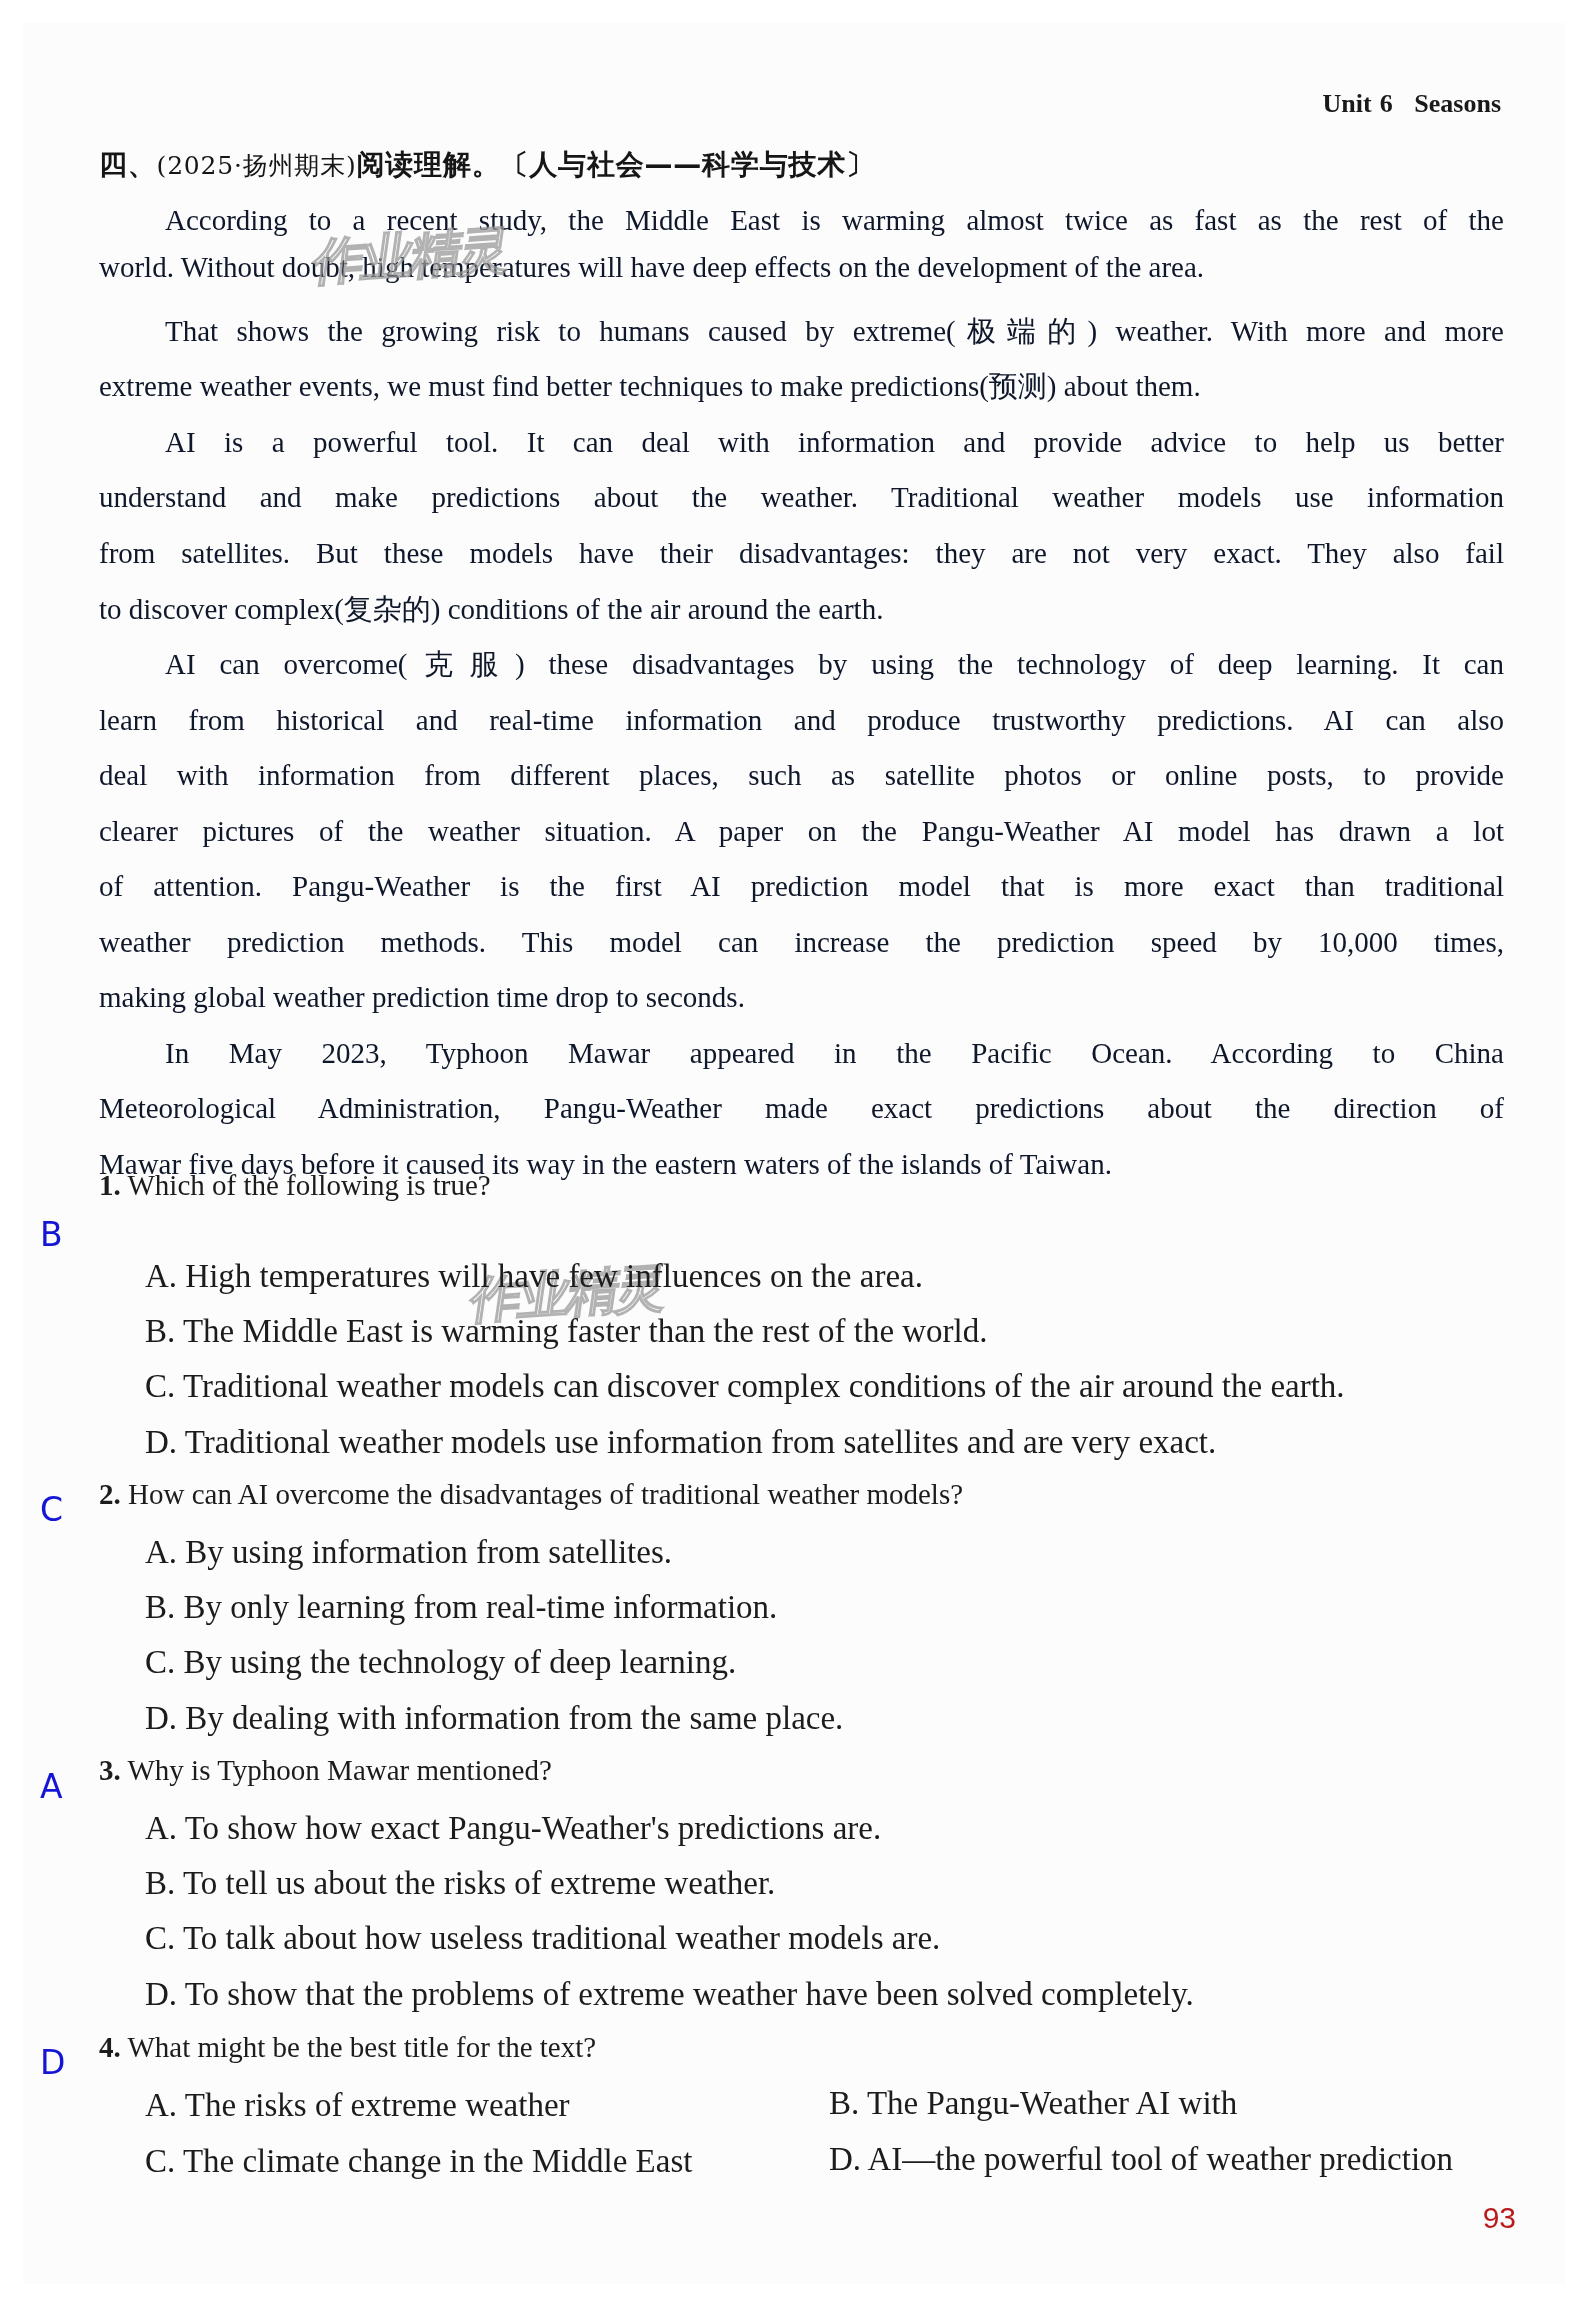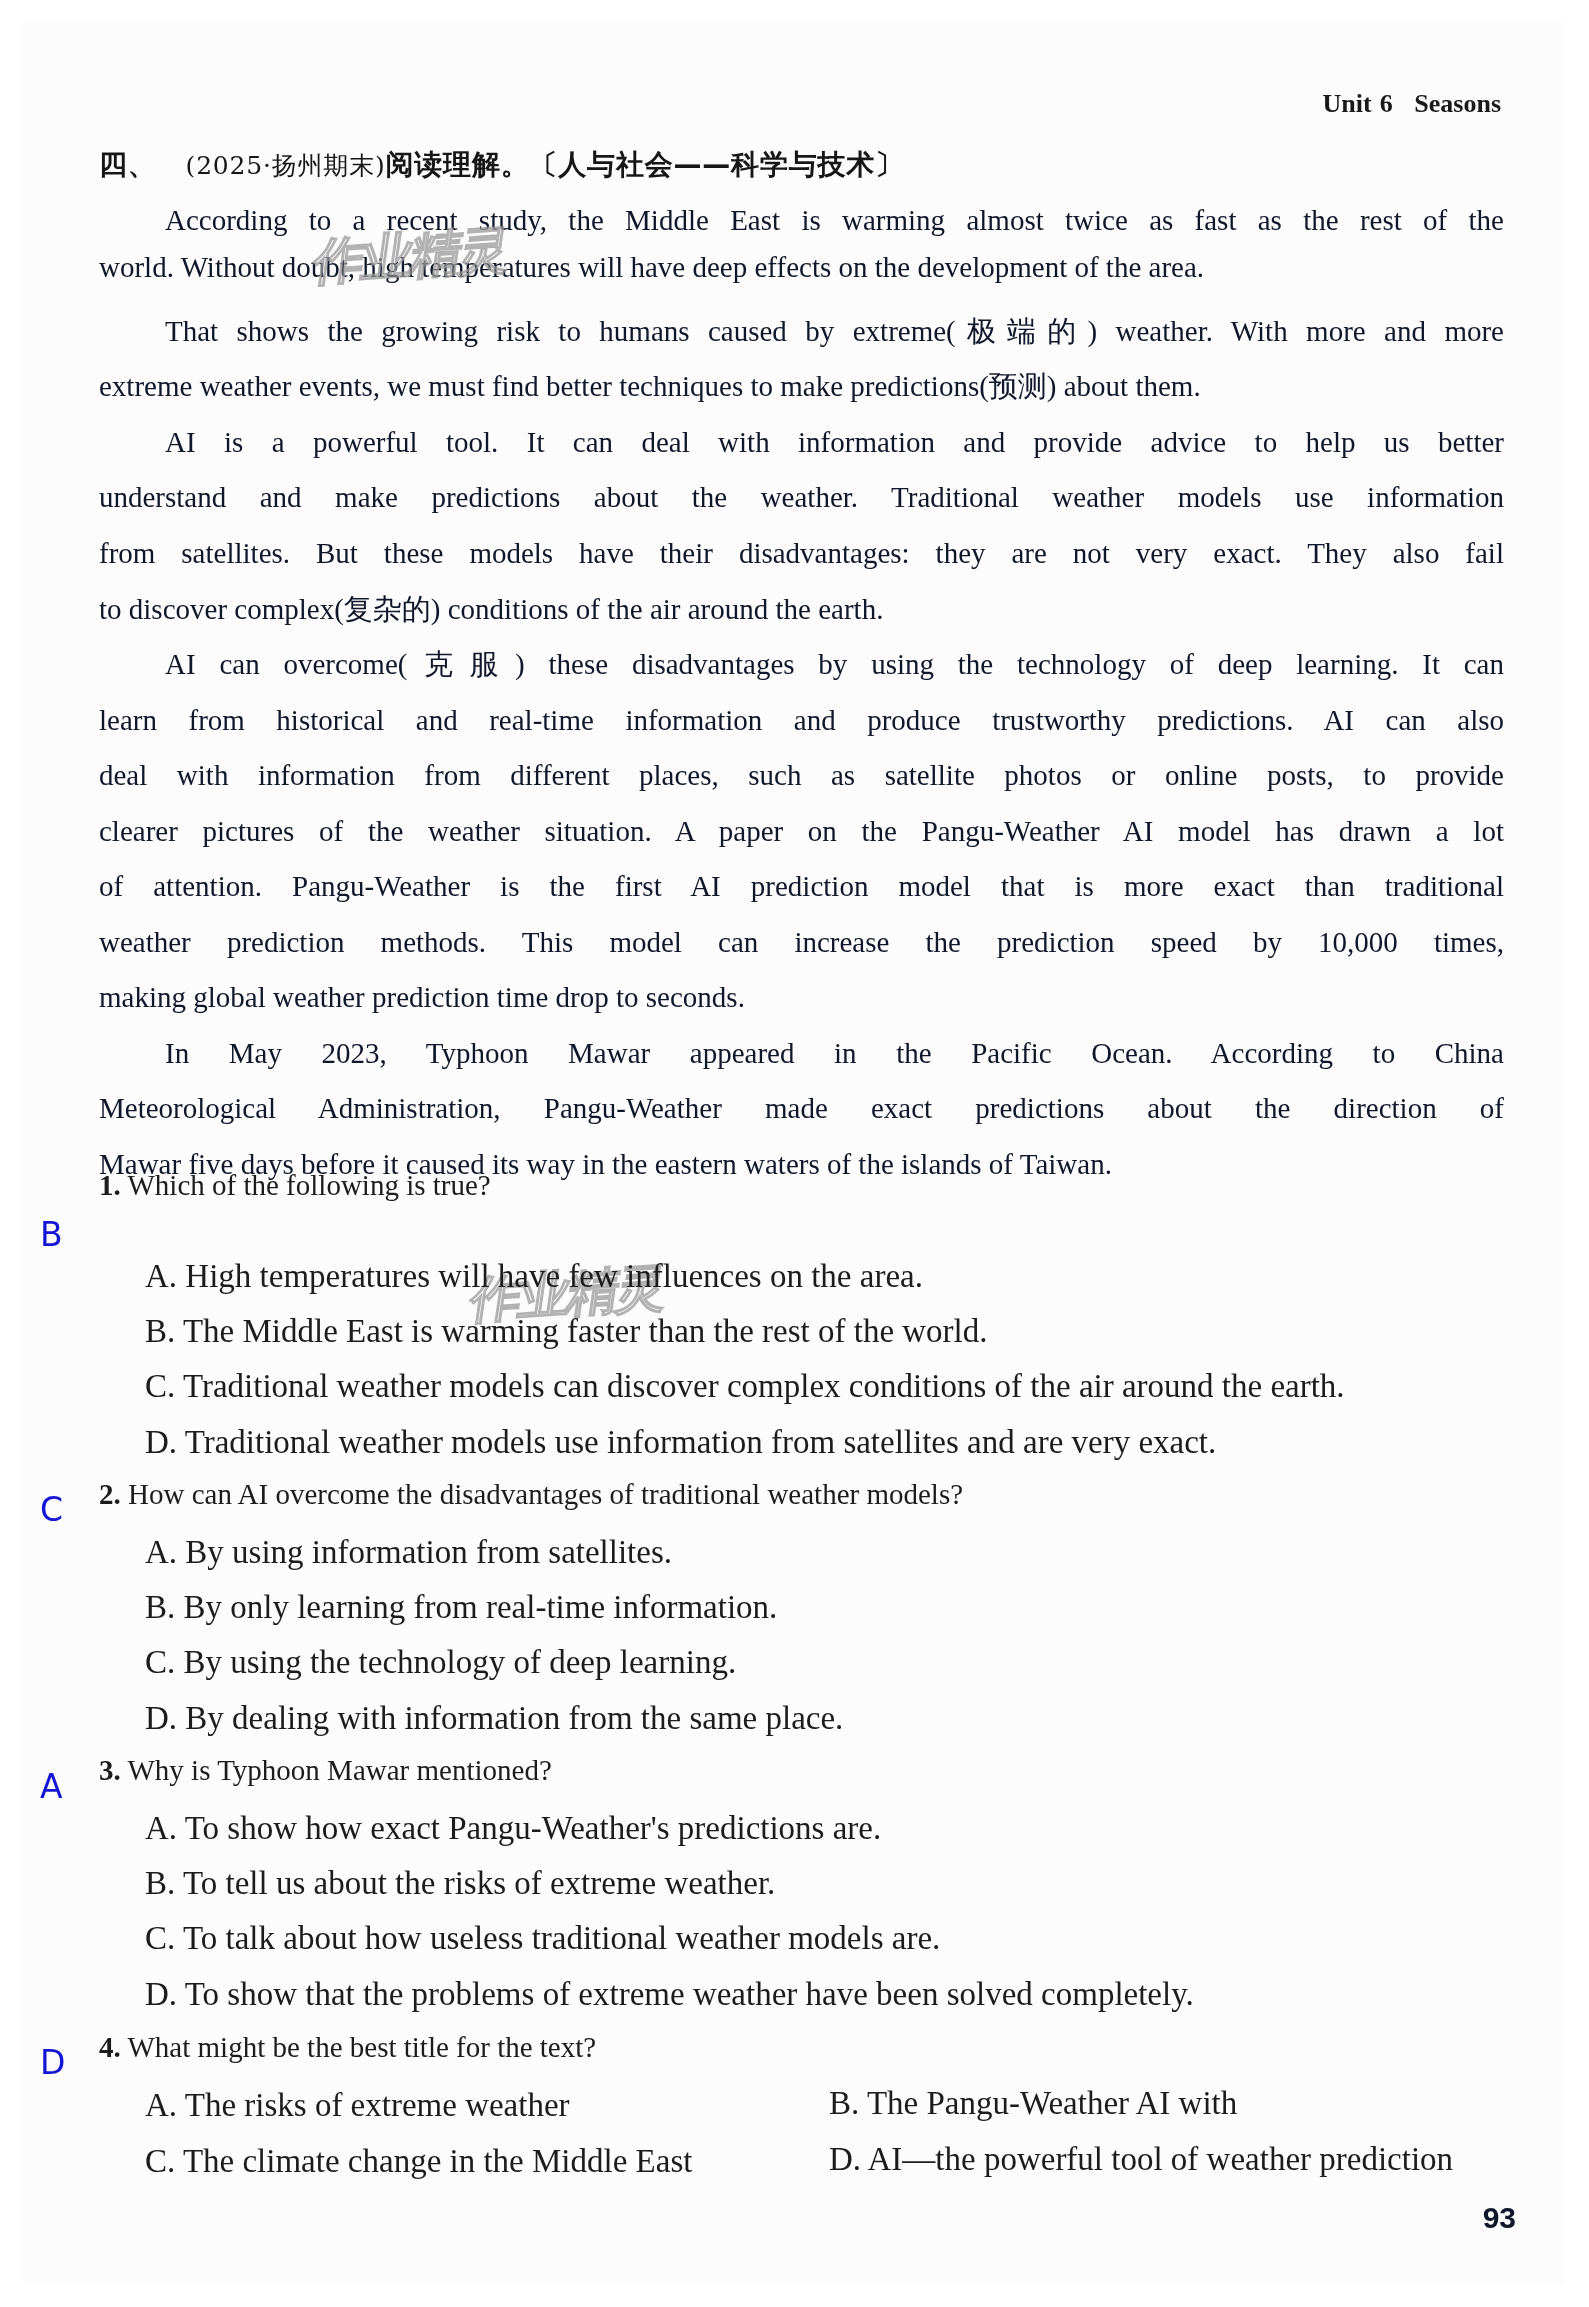--- a/index.html
+++ b/index.html
@@ -14,37 +14,37 @@
   .abs { position: absolute; white-space: nowrap; }
   .header {
     right: 88px; top: 89px; font-family: "Liberation Serif", serif; font-weight: bold;
     font-size: 26px; color: #1a1a1a; word-spacing: 1.7px; text-align: center;
   }
   .header .gap { display: inline-block; width: 21.5px; }
   .section-title {
     left: 99px; top: 146px; font-size: 28px; font-weight: bold; color: #161616;
     font-family: "DejaVu Sans", sans-serif; letter-spacing: 0.8px;
   }
-  .section-title .src { font-weight: normal; font-family: "DejaVu Serif", serif; font-size: 25px; margin-left: 29px; }
+  .section-title .src { font-weight: normal; font-family: "DejaVu Serif", serif; font-size: 25px; }
   .para-line {
     left: 99px; width: 1405px; font-size: 29px; line-height: 33px; text-align: justify;
     text-align-last: justify; white-space: nowrap; color: #0f172a;
   }
   .para-line.indent { padding-left: 66px; width: 1339px; }
   .para-line.last { text-align-last: left; }
   .q-answer {
     left: 40px; font-size: 33px; color: #1515d6; font-family: "DejaVu Sans", sans-serif;
   }
   .q-num { font-weight: bold; font-size: 29px; }
   .q-line { left: 99px; font-size: 29px; }
   .opt-line { left: 145px; font-size: 33px; }
   .opt-line.col2 { left: 829px; }
   .page-num {
-    right: 73px; top: 2201px; font-family: "Liberation Sans", sans-serif; font-weight: bold;
-    font-size: 30px; color: #0f172a;
+    right: 73px; top: 2201px; font-family: "Liberation Sans", sans-serif; font-weight: normal;
+    font-size: 30px; color: #b91c1c;
   }
   .watermark {
     font-family: "DejaVu Sans", sans-serif; font-size: 51px; font-weight: bold; color: transparent;
     -webkit-text-stroke: 1.3px #9a9a9a; opacity: 0.75; letter-spacing: -3.3px;
     transform: skewX(-12deg) rotate(-4deg);
   }
 </style>
 </head>
 <body>
 

